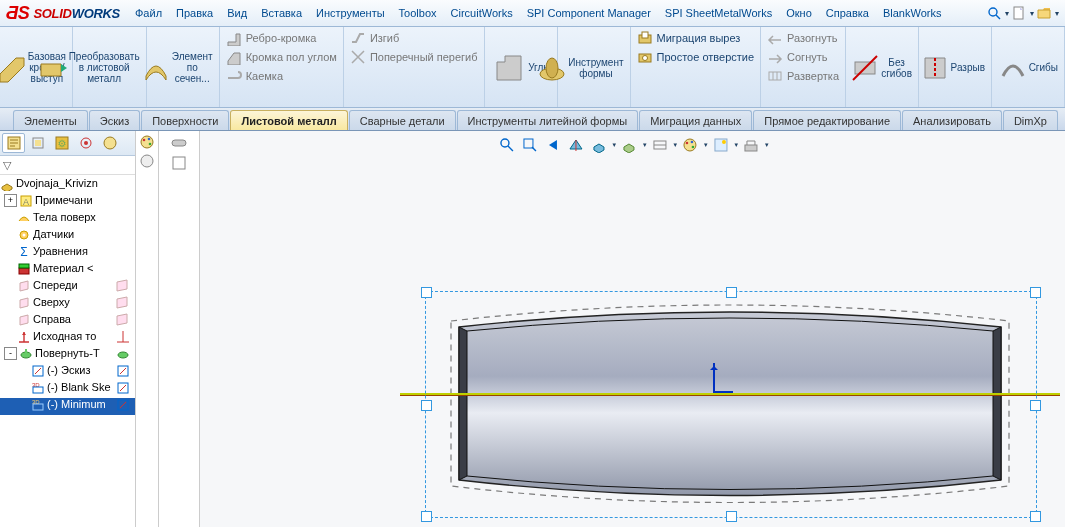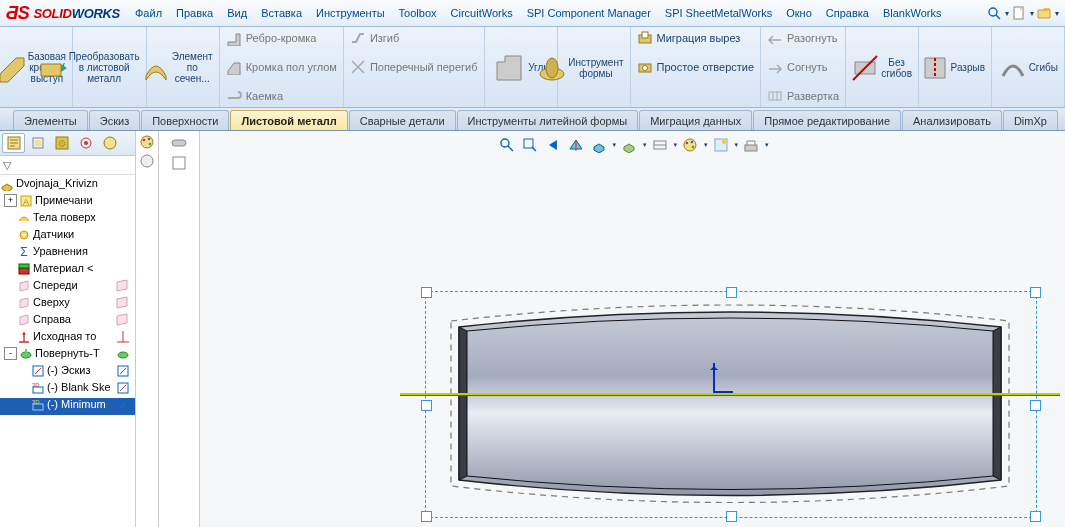--- a/index.html
+++ b/index.html
@@ -10,21 +10,21 @@
 .logo-works{color:#003a7b;font-size:13px}
 .menubar .mitem{padding:4px 7px;cursor:default;color:#004a8f}
 .menubar-right{margin-left:auto;display:flex;align-items:center;gap:2px;padding-right:4px}
 .mr-icon{width:16px;height:16px;display:flex;align-items:center;justify-content:center}
 .mr-arrow{color:#246;font-size:8px;margin-left:1px}
 .ribbon{height:80px;background:linear-gradient(#ecf3fb,#d6e4f4);border-bottom:1px solid #9db8d6;display:flex;align-items:stretch}
 .rgroup{display:flex;flex-direction:row;align-items:center;justify-content:flex-end;padding:2px 6px;border-right:1px solid #bcd0e6;text-align:center;font-size:10px;color:#1b4470}
 .rgroup.big{min-width:60px}
 .ricon{width:32px;height:32px;margin:2px auto 0}
 .rtext{margin-top:1px;line-height:11px}
-.rsmall-list{display:flex;flex-direction:column;gap:11px;padding:2px 4px;border-right:1px solid #bcd0e6}
+.rsmall-list{display:flex;flex-direction:column;gap:1px;padding:2px 4px;border-right:1px solid #bcd0e6}
 .rsmall{display:flex;align-items:center;gap:4px;font-size:11px;color:#777;padding:1px 2px;white-space:nowrap}
 .rsmall.enabled{color:#1b4470}
 .rsmall .sicon{width:16px;height:16px;flex-shrink:0}
 .tabbar{height:22px;background:linear-gradient(#e6edf5,#cad8eb);display:flex;align-items:end;padding-left:13px;border-bottom:1px solid #7a96b7}
 .tab{padding:4px 10px 3px;font-size:11px;color:#333;background:linear-gradient(#dde6f1,#cbd9ea);border:1px solid #9db8d6;border-bottom:none;margin-right:1px;border-radius:3px 3px 0 0;cursor:default;white-space:nowrap}
 .tab.active{background:linear-gradient(#fdf5d8,#f8e8a0);border-color:#c8b060;font-weight:bold;color:#222}
 .workspace{display:flex;height:399px}
 .sidepanel{width:135px;display:flex;flex-direction:column;background:#fff;border-right:1px solid #ccc}
 .sp-tabs{height:22px;display:flex;align-items:center;padding:1px 2px;gap:1px;background:linear-gradient(#eef4fa,#dde8f4);border-bottom:1px solid #b6c9de}
 .sp-tab{width:21px;height:18px;display:flex;align-items:center;justify-content:center;border:1px solid transparent;border-radius:2px}

